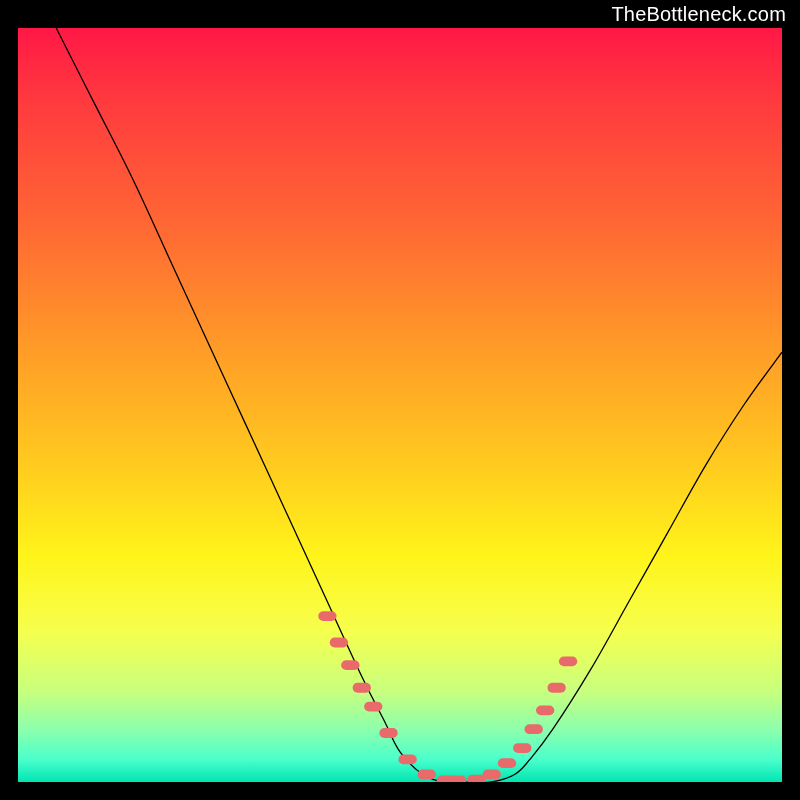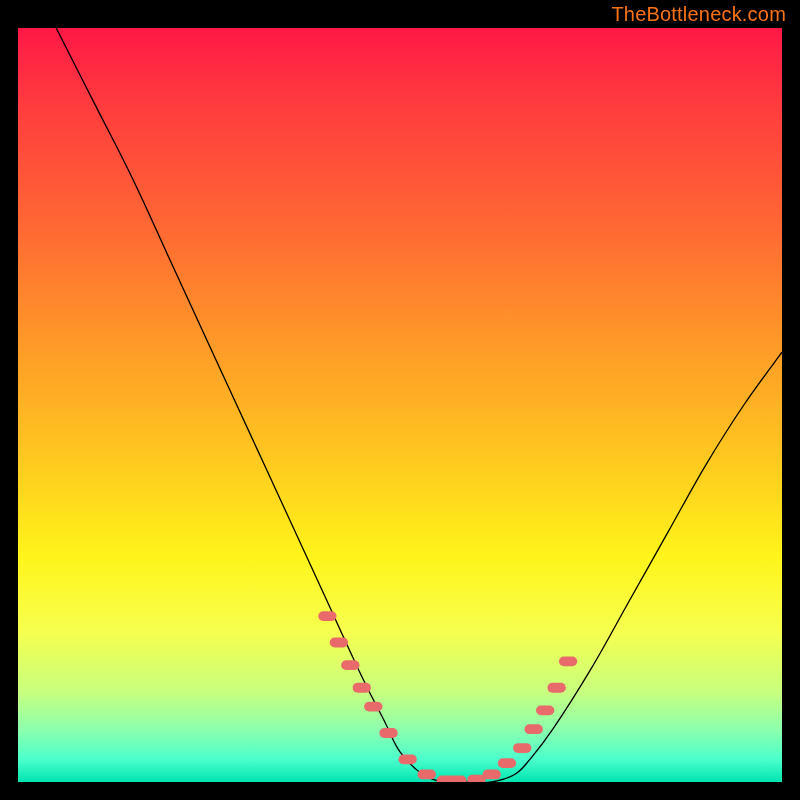--- a/index.html
+++ b/index.html
@@ -38,21 +38,21 @@
       #c8ff7e 88%,
       #8dffad 93%,
       #4bffcc 97%,
       #00e5b2 100%
     );
   }
   .watermark {
     position: absolute;
     top: 3px;
     right: 14px;
-    color: #f97316;
+    color: #ffffff;
     font-size: 20px;
     font-weight: 500;
     letter-spacing: 0.2px;
     user-select: none;
   }
   svg.curve {
     position: absolute;
     left: 0;
     top: 0;
   }

